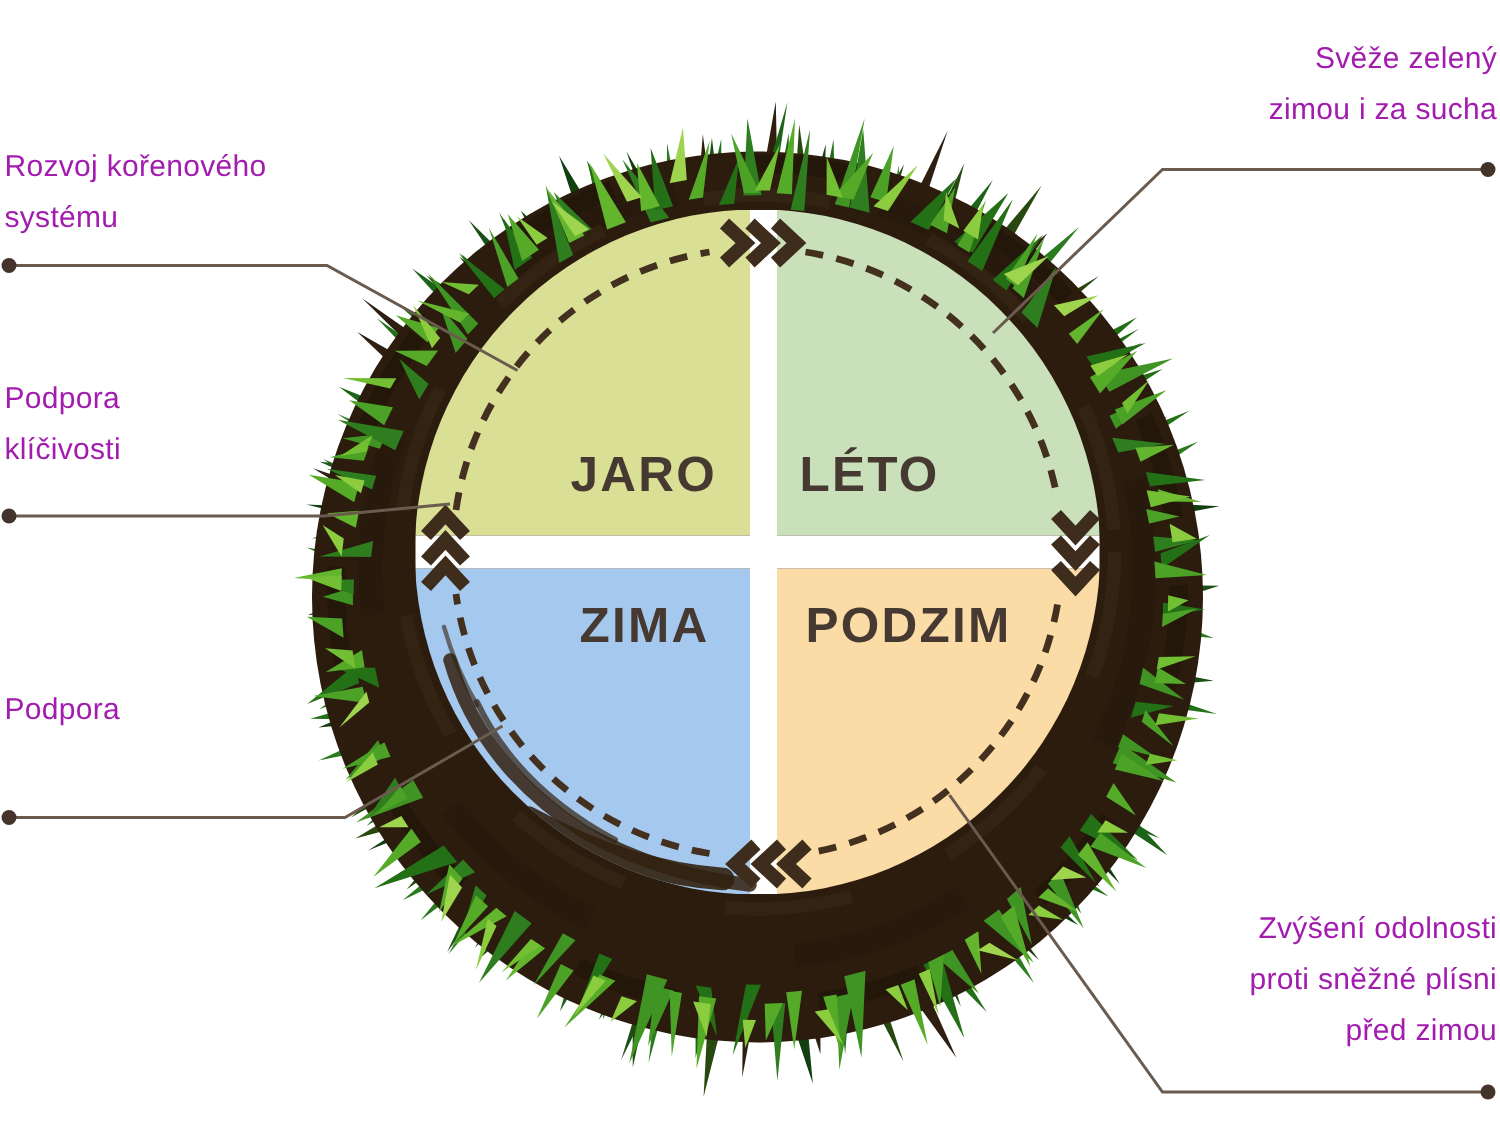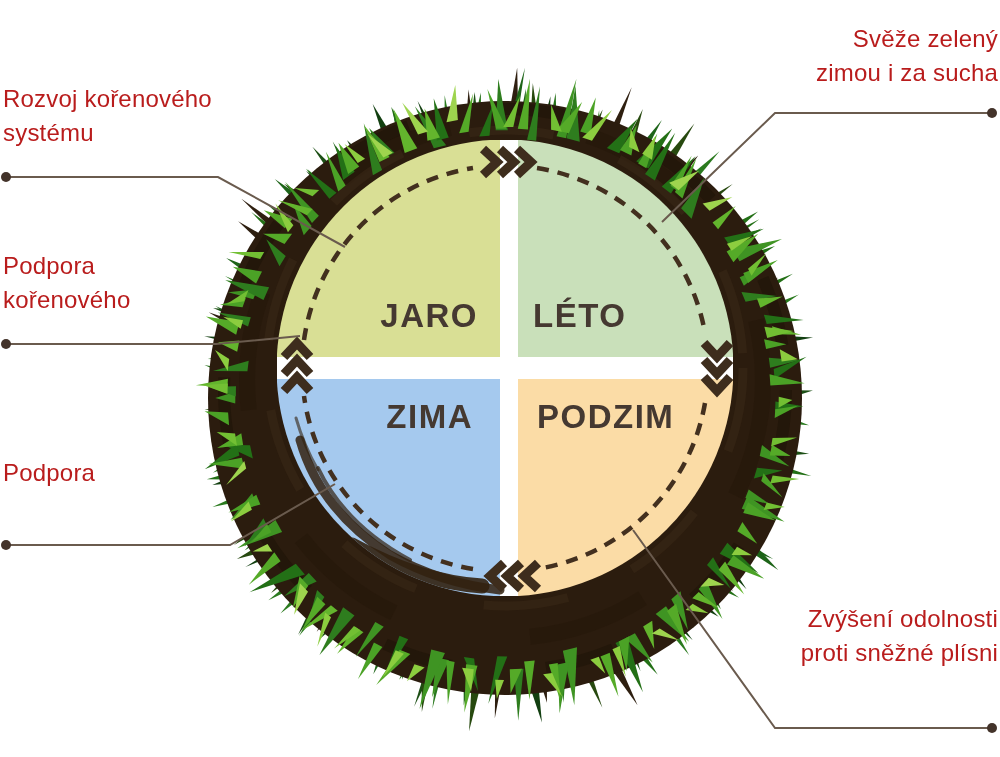--- a/index.html
+++ b/index.html
@@ -1,20 +1,20 @@
 <!DOCTYPE html>
 <html><head>
 <meta charset="utf-8">
 <style>
   html,body{margin:0;padding:0;background:#ffffff;}
   body{width:1000px;height:757px;overflow:hidden;font-family:"Liberation Sans",sans-serif;}
   .stage{position:relative;width:1000px;height:757px;background:#fff;}
   svg.art{position:absolute;left:0;top:0;width:1000px;height:757px;}
 
-  .callout{position:absolute;color:#b91c1c;font-size:24px;line-height:34px;letter-spacing:.2px;}
+  .callout{position:absolute;color:#a21caf;font-size:20px;line-height:34px;letter-spacing:.2px;}
   .callout span{display:block;}
   .callout.right{text-align:right;}
 
   .season-label{font-family:"Liberation Sans",sans-serif;font-weight:bold;font-size:33px;
                 letter-spacing:1.5px;fill:#453931;}
   .chev{fill:none;stroke:#3e2d1d;stroke-width:9;stroke-linejoin:miter;}
   .dash{fill:none;stroke:#43301f;stroke-width:4.5;stroke-dasharray:12 9;}
   .leader{fill:none;stroke:#6a5b4e;stroke-width:2;}
   .dot{fill:#43332a;}
   .smudge{fill:none;stroke:#32210f;stroke-linecap:round;}
@@ -396,37 +396,38 @@
     <polyline class="leader" points="6,545 230,545 335,484"></polyline>
     <circle class="dot" cx="6" cy="545" r="5"></circle>
 
     <polyline class="leader" points="992,113 775,113 662,222"></polyline>
     <circle class="dot" cx="992" cy="113" r="5"></circle>
 
     <polyline class="leader" points="992,728 775,728 633,530"></polyline>
     <circle class="dot" cx="992" cy="728" r="5"></circle>
   </svg>
 
-  <div class="callout" style="left:3px;top:82px;">
+  <div class="callout" style="left:3px;top:94px;">
     <span>Rozvoj kořenového</span>
     <span>systému</span>
   </div>
 
   <div class="callout" style="left:3px;top:249px;">
     <span>Podpora</span>
-    <span>kořenového</span>
+    <span>klíčivosti</span>
   </div>
 
   <div class="callout" style="left:3px;top:456px;">
     <span>Podpora</span>
   </div>
 
   <div class="callout right" style="right:2px;top:22px;">
     <span>Svěže zelený</span>
     <span>zimou i za sucha</span>
   </div>
 
   <div class="callout right" style="right:2px;top:602px;">
     <span>Zvýšení odolnosti</span>
     <span>proti sněžné plísni</span>
+    <span>před zimou</span>
   </div>
 
 </div>
 
 </body></html>

